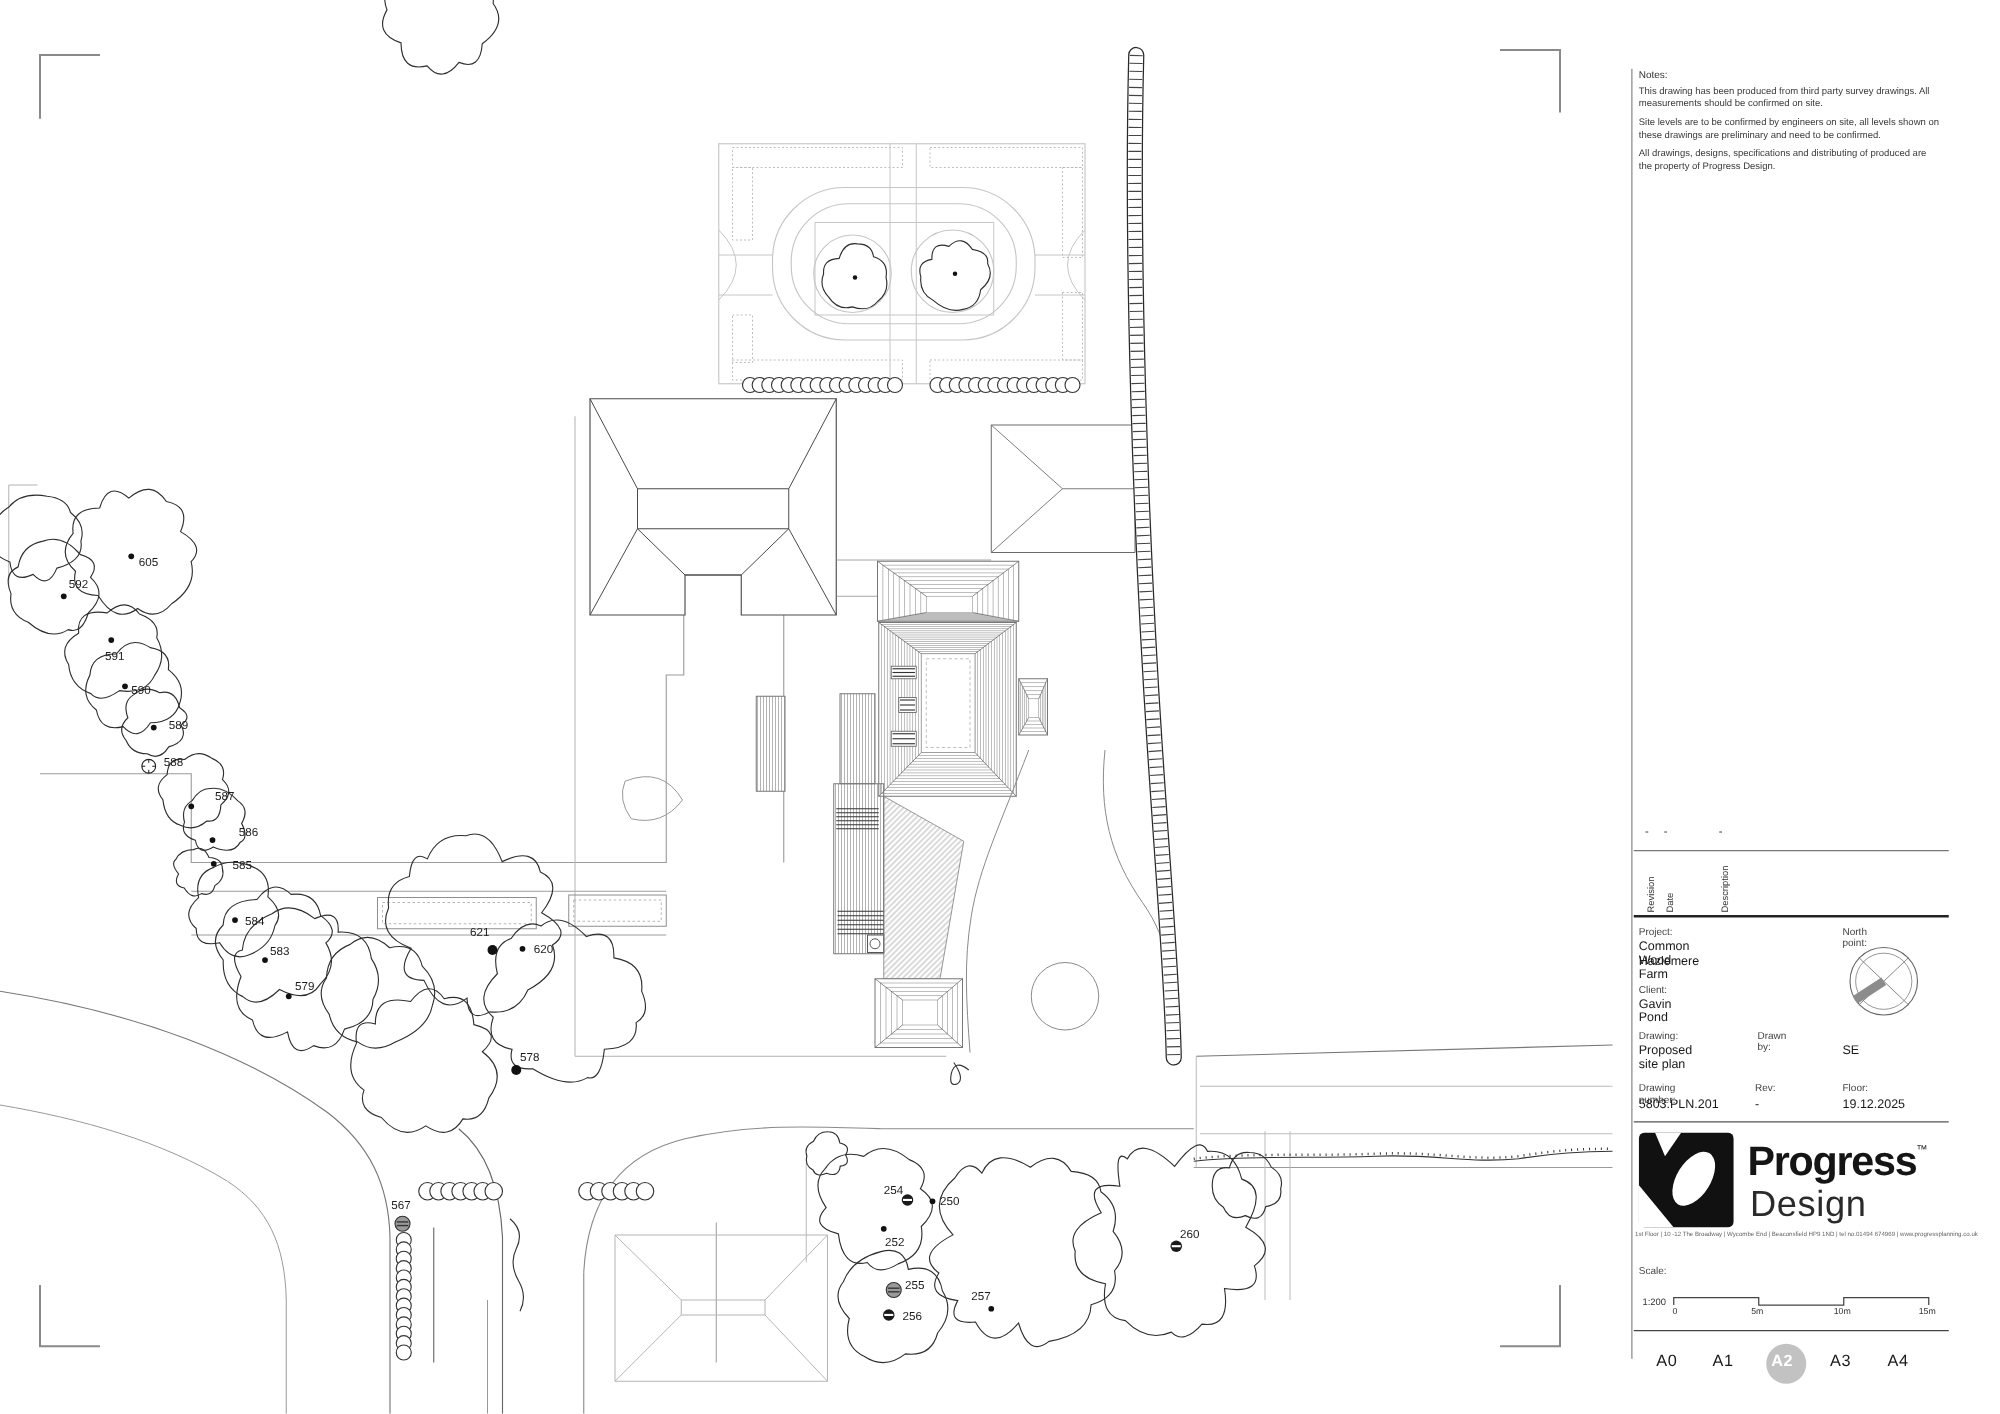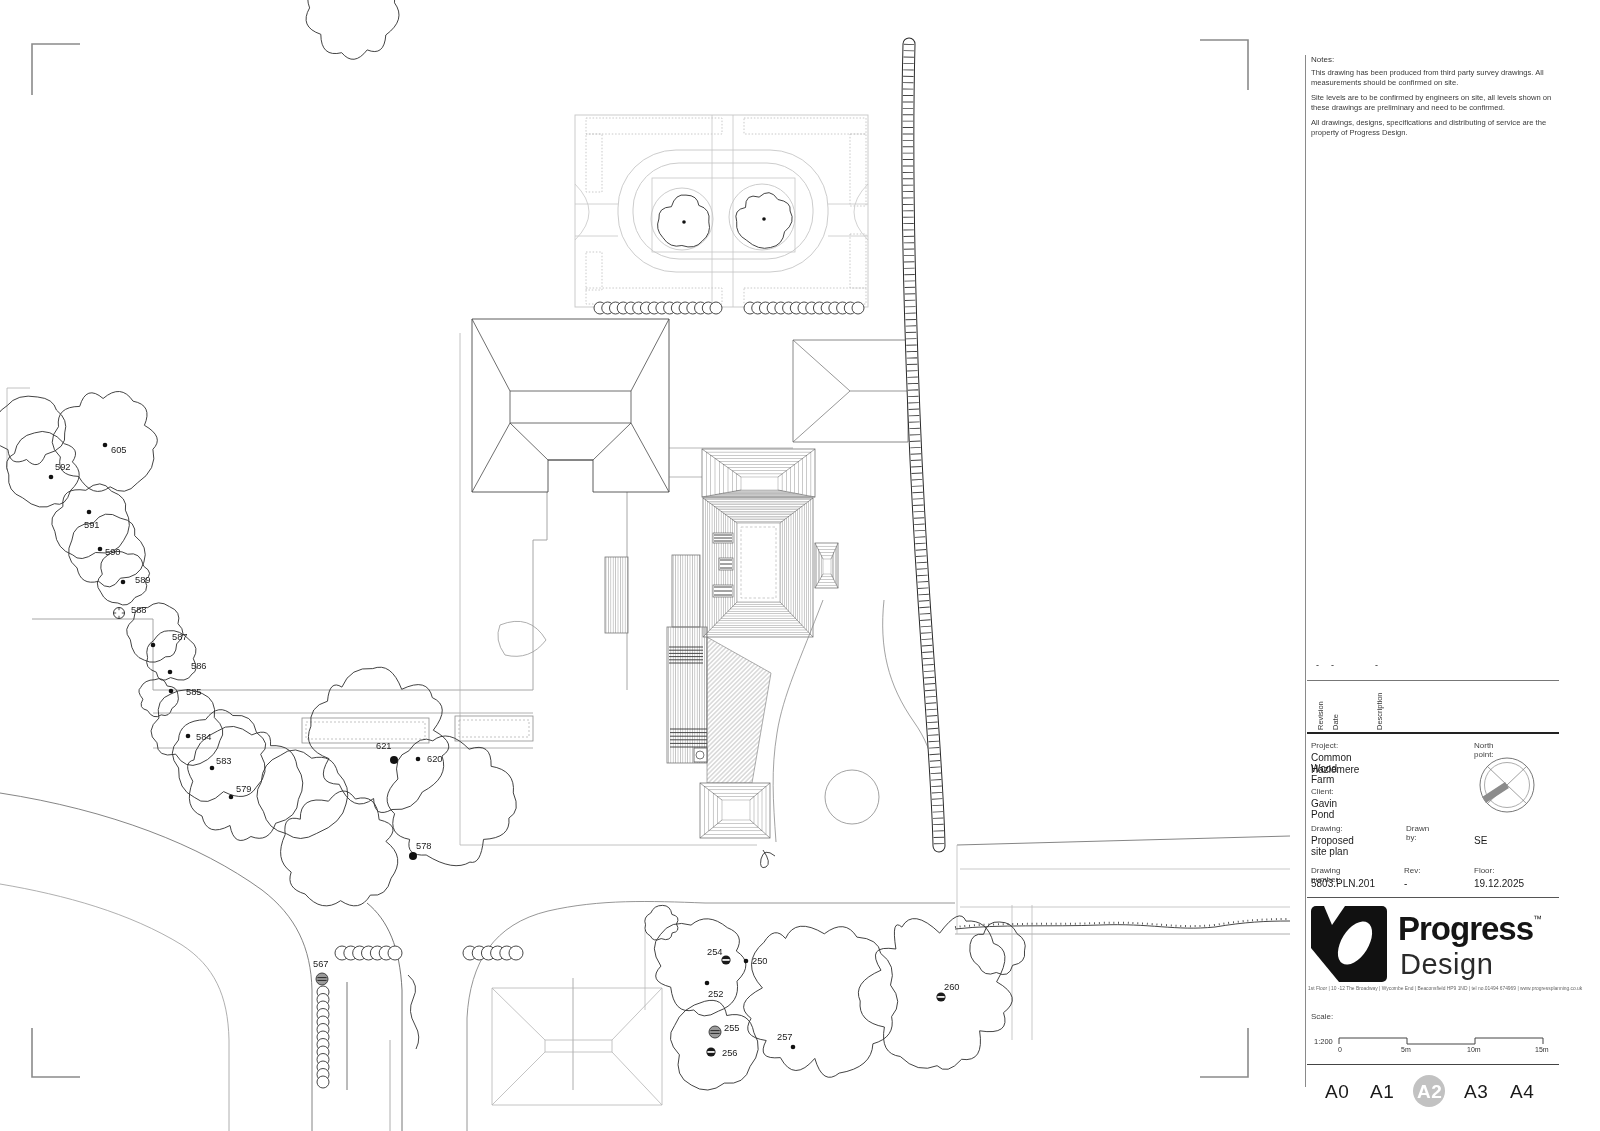--- a/index.html
+++ b/index.html
@@ -16,21 +16,21 @@
   .notes-h{font-size:8px;color:#333;}
   .notes-p{font-size:7.6px;color:#3a3a3a;width:242px;line-height:1.35;}
   .dash{font-size:9px;color:#222;}
   .rot{font-size:7.5px;color:#333;transform:rotate(-90deg);transform-origin:0 0;white-space:nowrap;}
   .logo-name{font-size:33px;font-weight:bold;letter-spacing:-1px;color:#151515;}
   .logo-tm{font-size:9px;vertical-align:18px;}
   .logo-sub{font-size:29px;font-weight:300;letter-spacing:0.5px;color:#2b2b2b;}
   .addr{font-size:4.9px;color:#666;width:252px;text-align:center;white-space:nowrap;}
   .ratio{font-size:7.5px;color:#333;}
   .tick{font-size:7px;color:#333;}
-  .paper{font-size:19px;color:#1a1a1a;letter-spacing:0.5px;}
+  .paper{font-size:13px;color:#1a1a1a;letter-spacing:0.5px;}
   .paper.sel{color:#fff;font-weight:bold;z-index:2;}
   .badge{width:32px;height:32px;border-radius:50%;z-index:1;}
 </style>
 </head>
 <body>
 
 <svg id="plan-svg" width="1600" height="1131" viewBox="0 0 1600 1131">
     <defs>
       <pattern id="vh" width="2.4" height="6" patternUnits="userSpaceOnUse">
         <path d="M1.2,0 V6" stroke="#8a8a8a" stroke-width="0.5"></path>
@@ -348,21 +348,21 @@
       <text x="944" y="990" font-size="9.3" fill="#1c1c1c" font-family="&quot;Liberation Sans&quot;,&quot;DejaVu Sans&quot;,sans-serif">260</text>
     </g>
   </svg>
 
 <div class="tb">
   <div class="vline" style="left:1291px;top:55px;height:1032px;"></div>
 
   <div class="notes-h" style="left:1297px;top:55px;">Notes:</div>
   <div class="notes-p" style="left:1297px;top:68px;">This drawing has been produced from third party survey drawings. All measurements should be confirmed on site.</div>
   <div class="notes-p" style="left:1297px;top:93px;">Site levels are to be confirmed by engineers on site, all levels shown on these drawings are preliminary and need to be confirmed.</div>
-  <div class="notes-p" style="left:1297px;top:118px;">All drawings, designs, specifications and distributing of service are the property of Progress Design.</div>
+  <div class="notes-p" style="left:1297px;top:118px;">All drawings, designs, specifications and distributing of produced are the property of Progress Design.</div>
 
   <span class="dash" style="left:1302px;top:660px;">-</span>
   <span class="dash" style="left:1317px;top:660px;">-</span>
   <span class="dash" style="left:1361px;top:660px;">-</span>
   <div class="hline" style="left:1293px;top:680px;width:252px;"></div>
   <div class="rot" style="left:1302px;top:730px;">Revision</div>
   <div class="rot" style="left:1317px;top:730px;">Date</div>
   <div class="rot" style="left:1361px;top:730px;">Description</div>
   <div class="hline thick" style="left:1293px;top:732px;width:252px;"></div>
 

